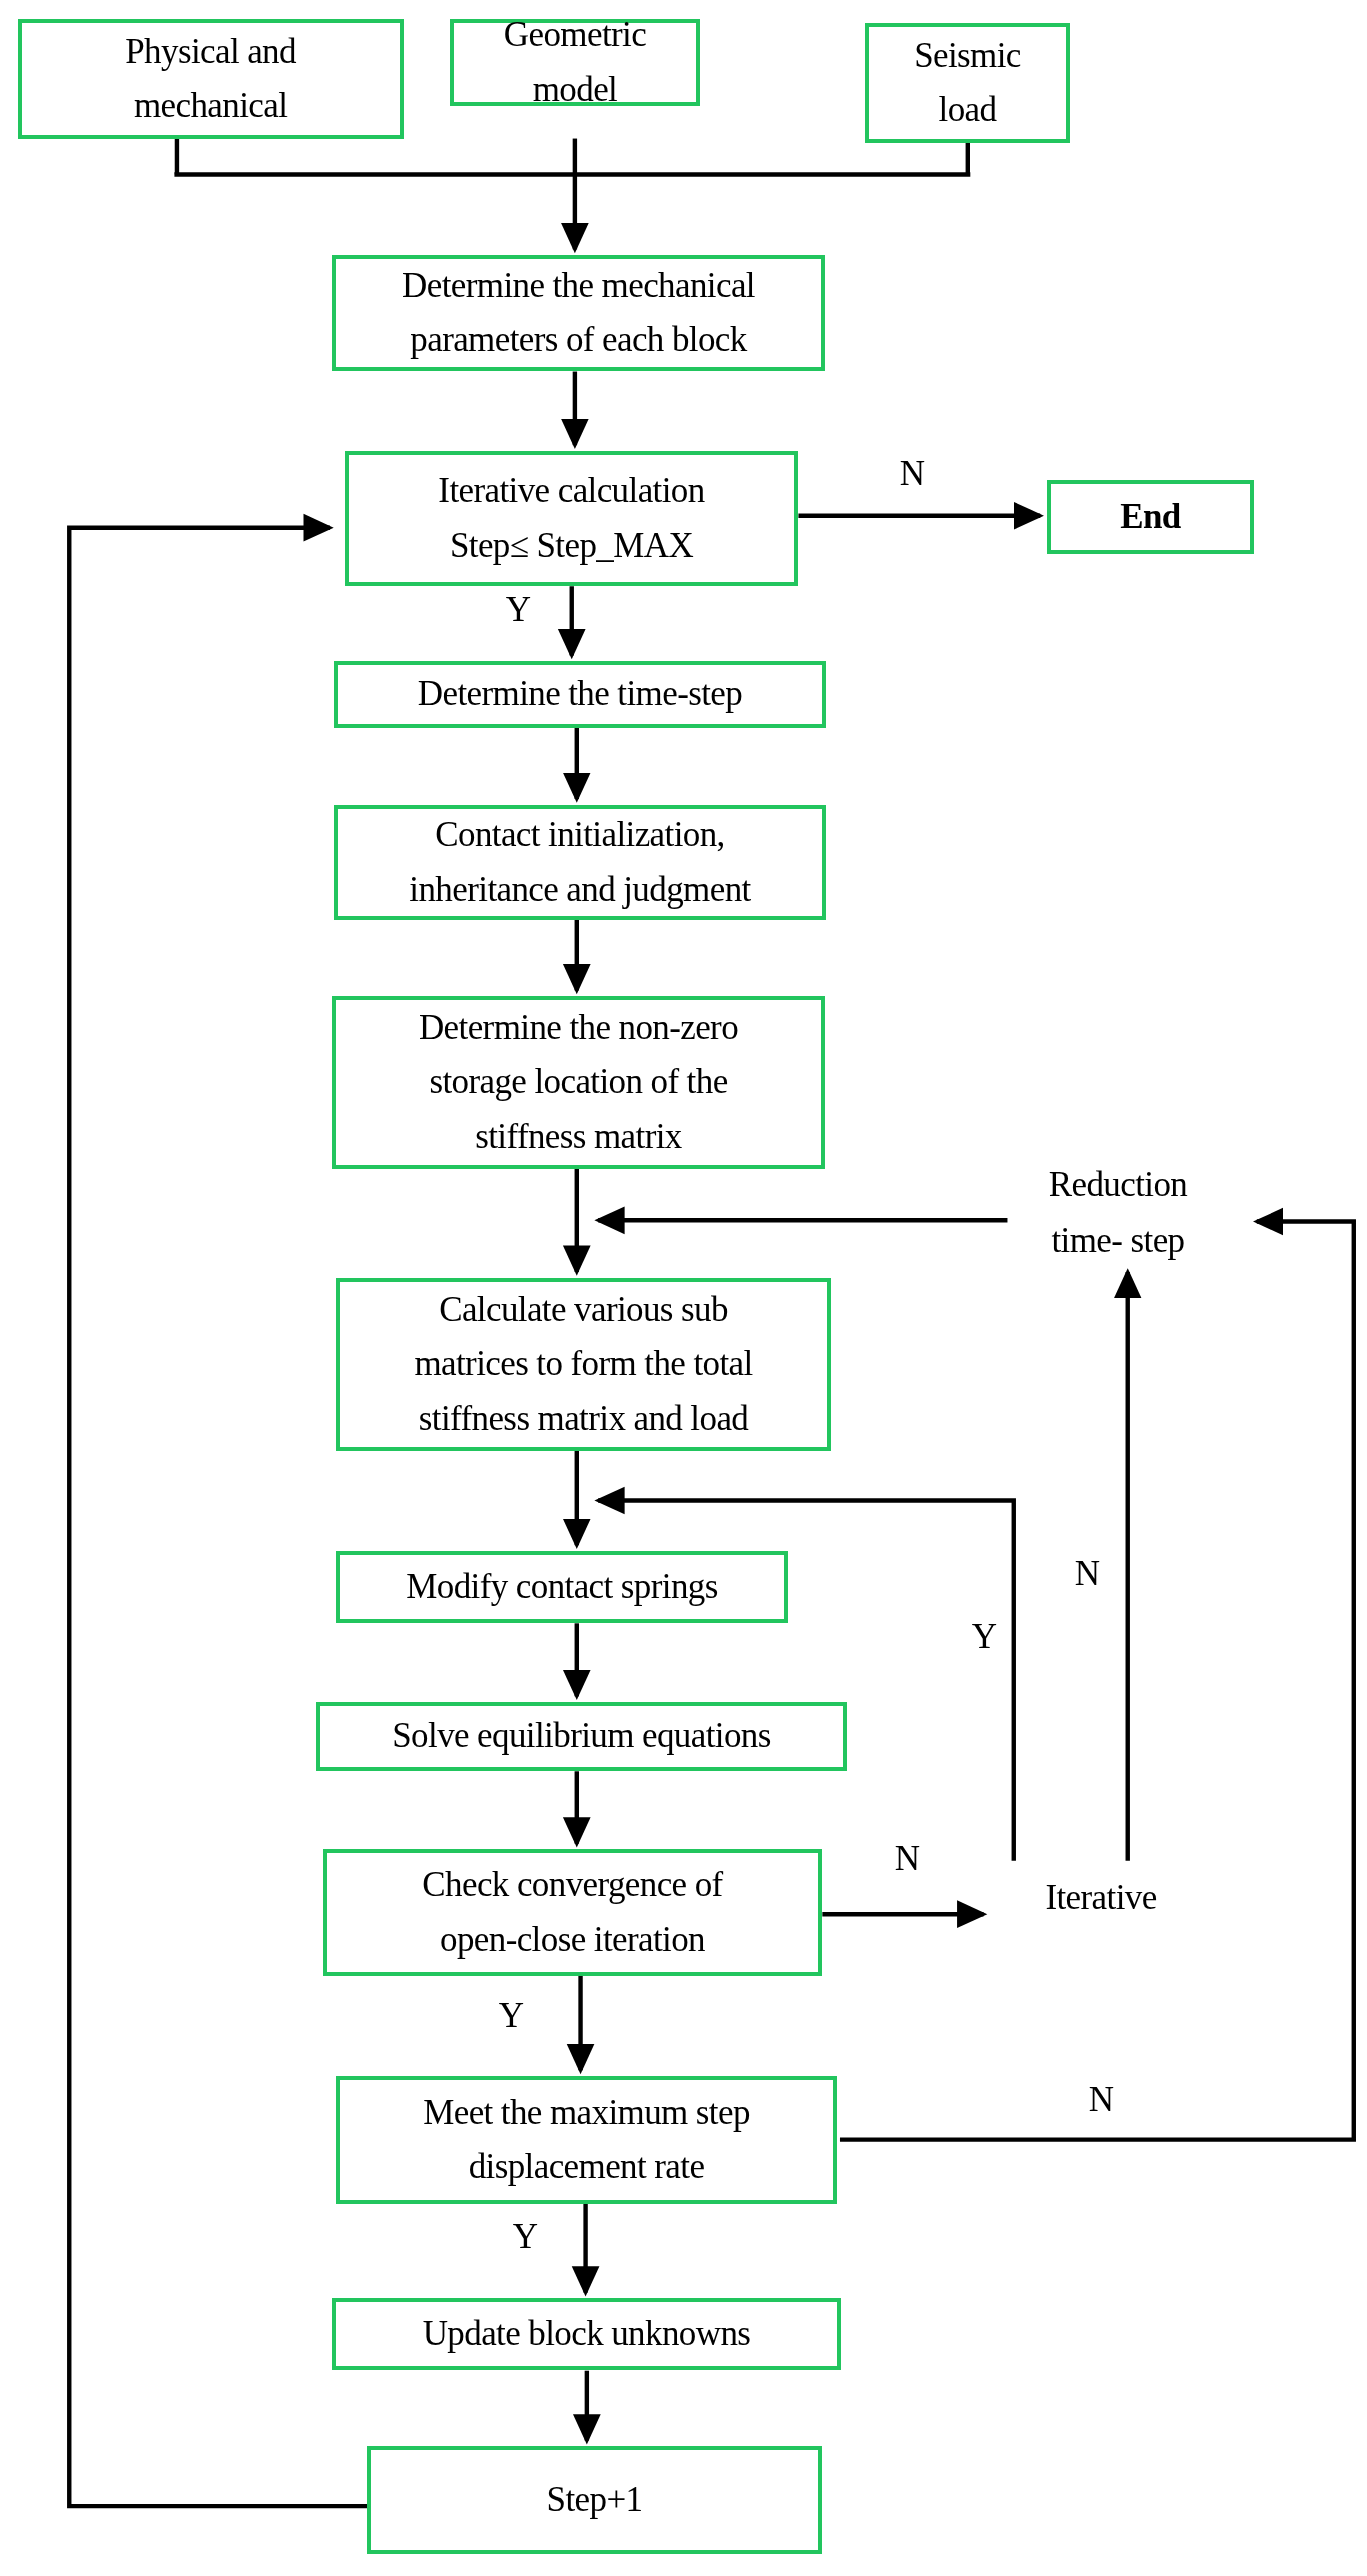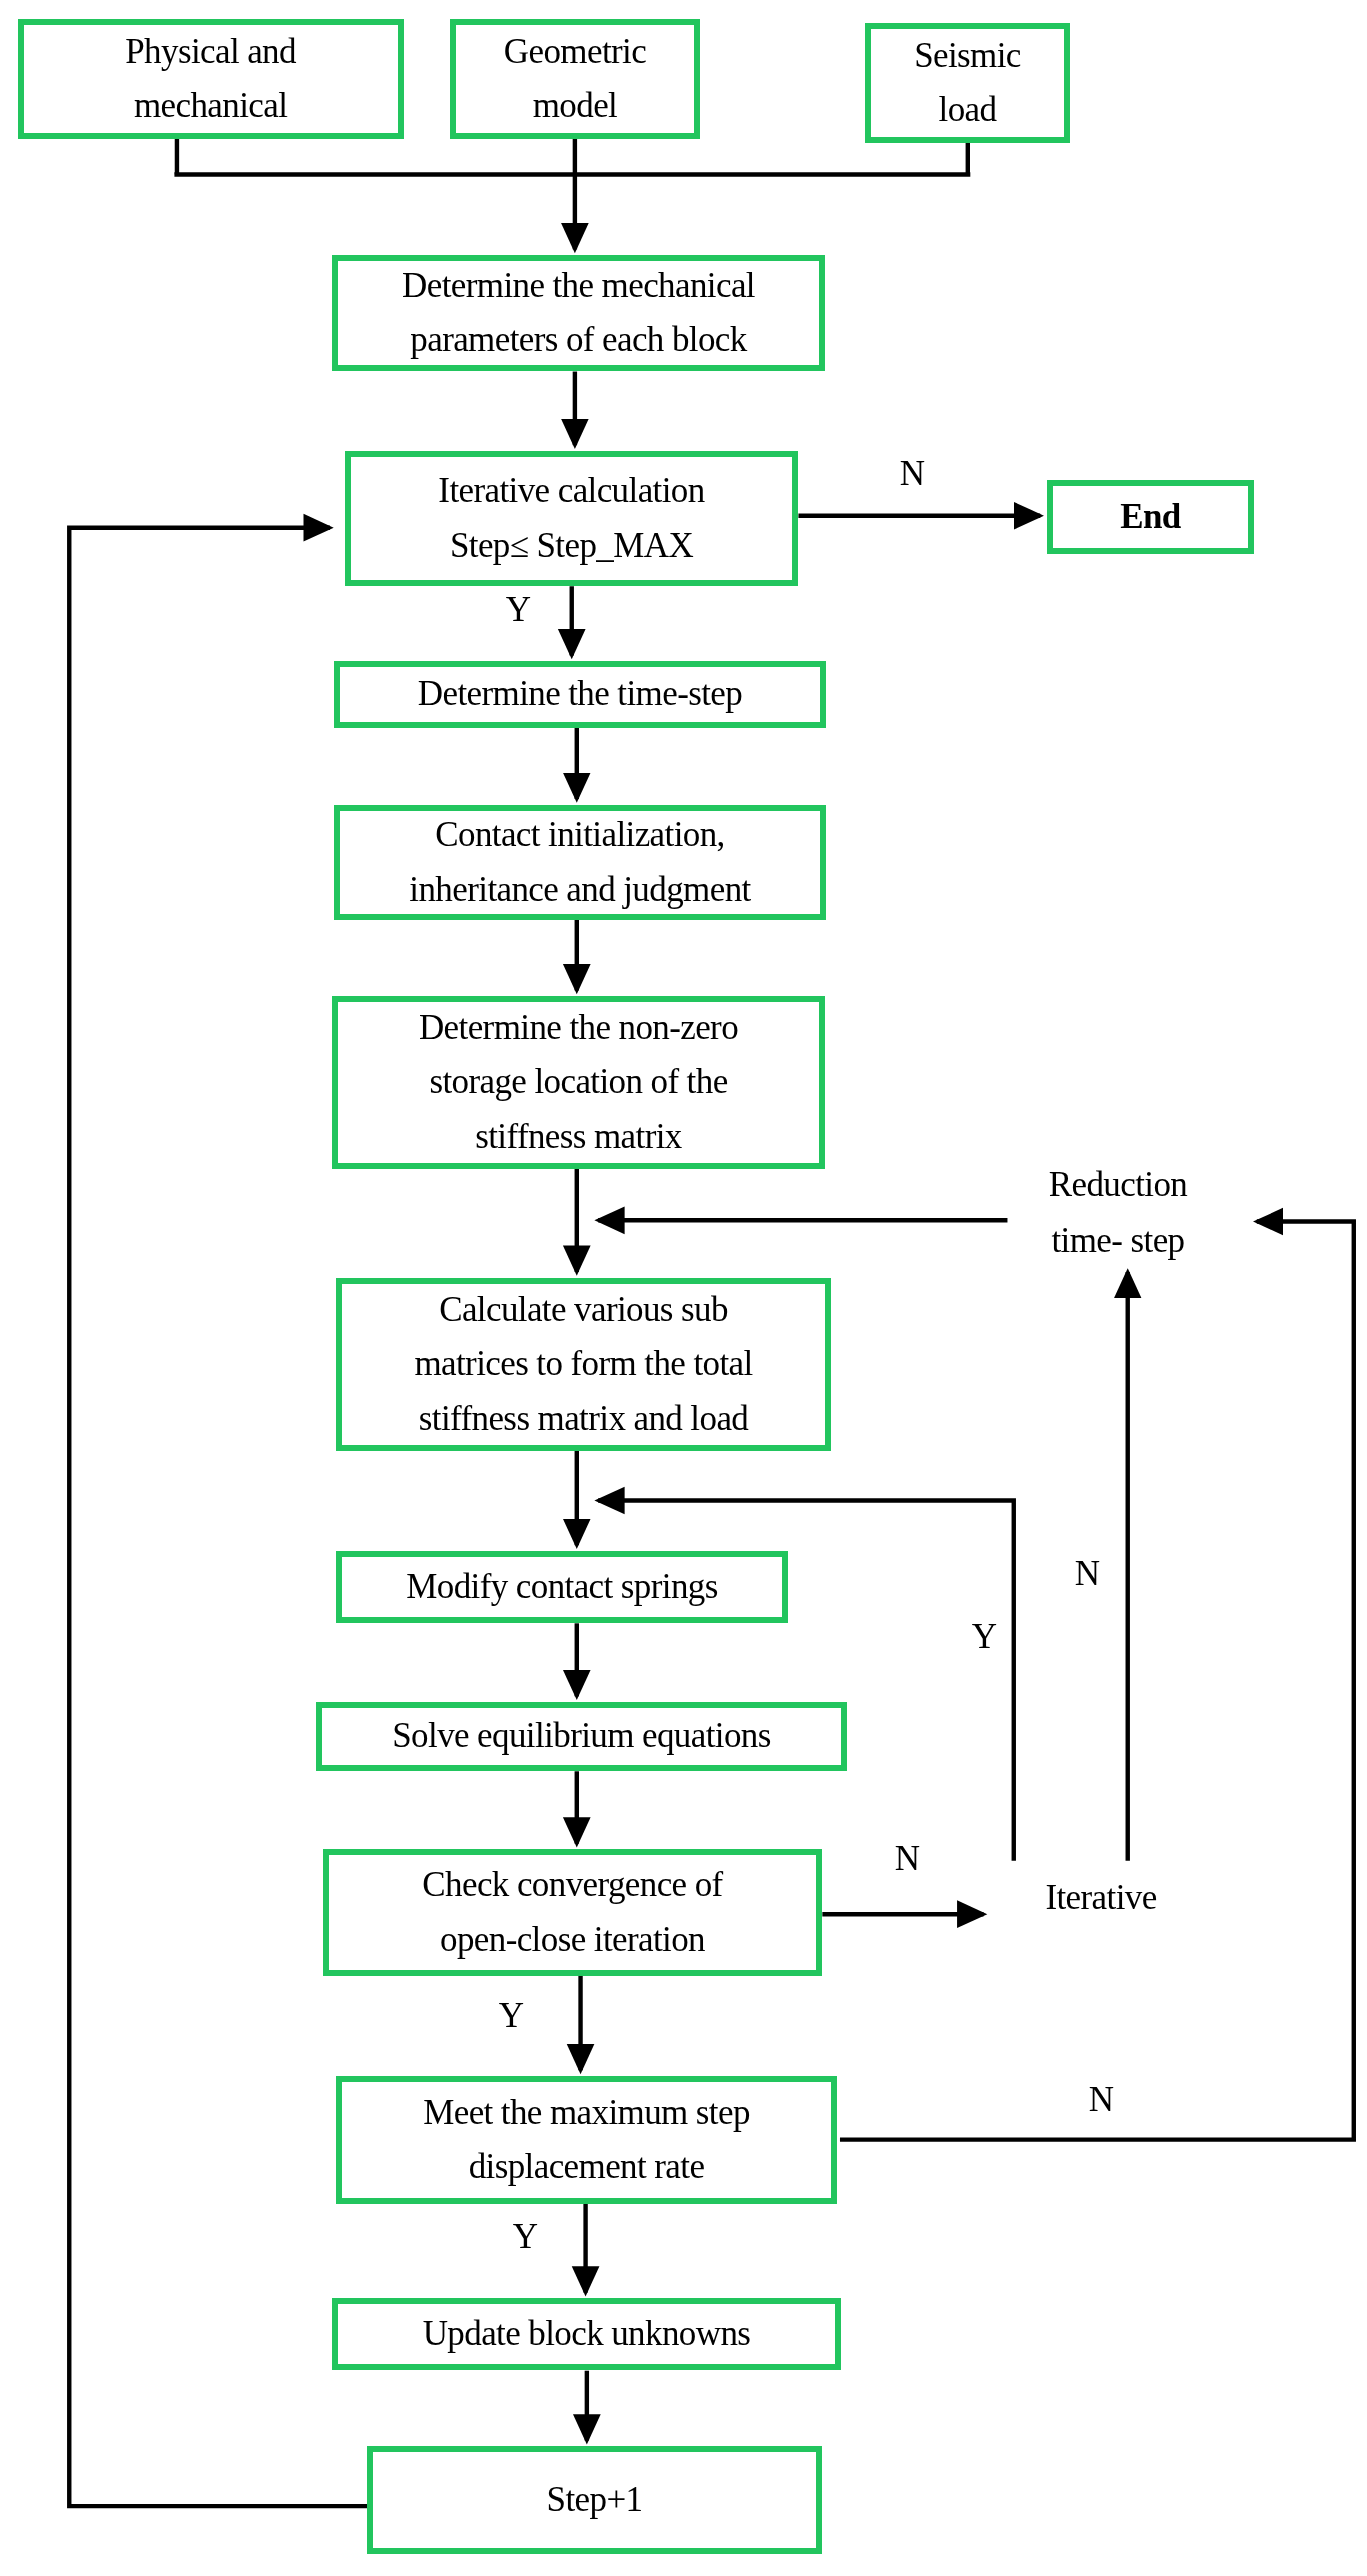--- a/index.html
+++ b/index.html
@@ -24,21 +24,21 @@
   }
   .wires path {
     fill: none;
     stroke: #000000;
     stroke-width: 7;
   }
   .node {
     position: absolute;
     box-sizing: border-box;
     background: #ffffff;
-    border: 6px solid #22c55e;
+    border: 4px solid #22c55e;
     display: flex;
     align-items: center;
     justify-content: center;
     text-align: center;
     font-size: 35px;
     line-height: 1.55;
     white-space: pre-line;
     letter-spacing: -0.6px;
   }
   .node.bold { font-weight: bold; }
@@ -84,21 +84,21 @@
     <path d="M1306 3040 L1562 3040" marker-end="url(#arr)"></path>
     <path d="M922 3138 L922 3288" marker-end="url(#arr)"></path>
     <path d="M930 3500 L930 3641" marker-end="url(#arr)"></path>
     <path d="M932 3765 L932 3876" marker-end="url(#arr)"></path>
     <path d="M583 3980 L110 3980 L110 838 L524 838" marker-end="url(#arr)"></path>
   </svg>
 
   <div class="node" style="left:17.6px; top:19px; width:386px; height:120px;">Physical and
 mechanical</div>
 
-  <div class="node" style="left:450px; top:19px; width:250px; height:120px;">Geometric
+  <div class="node" style="left:450px; top:19px; width:250px; height:87px;">Geometric
 model</div>
 
   <div class="node" style="left:865px; top:23px; width:205px; height:120px;">Seismic
 load</div>
 
   <div class="node" style="left:332px; top:255px; width:493px; height:116px;">Determine the mechanical
 parameters of each block</div>
 
   <div class="node" style="left:345px; top:451px; width:453px; height:135px;">Iterative calculation
 Step≤ Step_MAX</div>

